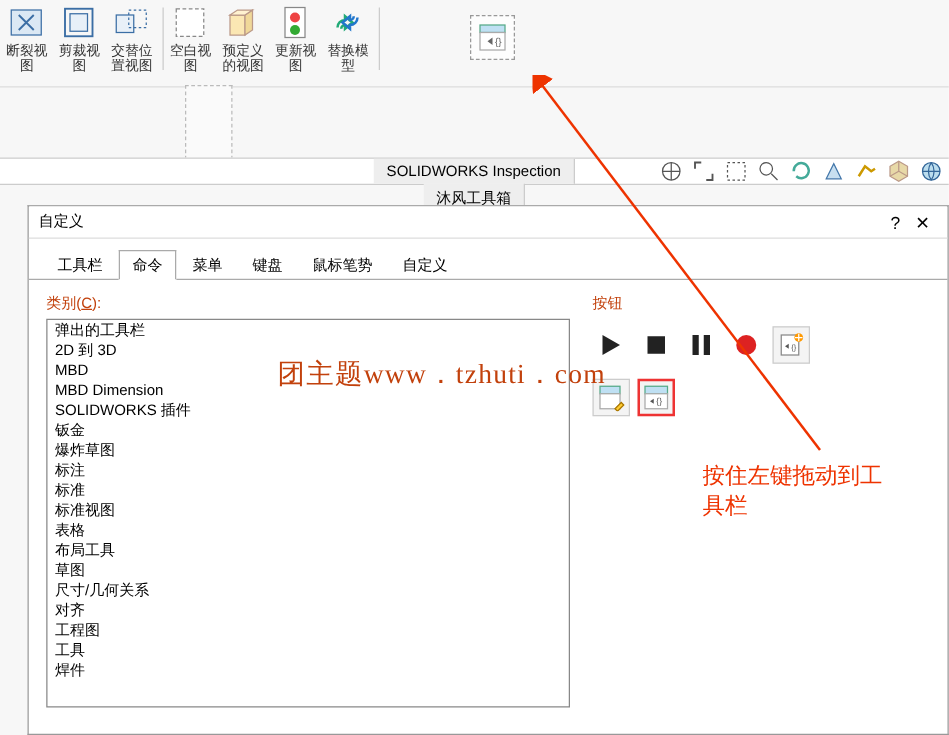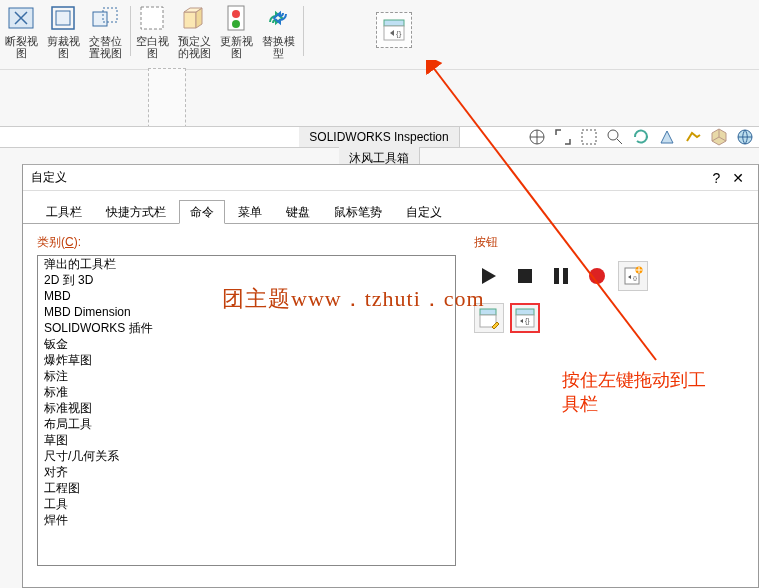--- a/index.html
+++ b/index.html
@@ -164,21 +164,20 @@
 <div class="dialog">
   <div class="dlg-title">
     <span>自定义</span>
     <span class="spacer"></span>
     <span class="help">?</span>
     <span class="close">✕</span>
   </div>
 
   <div class="dlg-tabs">
     <div class="dlg-tab">工具栏</div>
-    <div class="dlg-tab">快捷方式栏</div>
     <div class="dlg-tab active">命令</div>
     <div class="dlg-tab">菜单</div>
     <div class="dlg-tab">键盘</div>
     <div class="dlg-tab">鼠标笔势</div>
     <div class="dlg-tab">自定义</div>
   </div>
 
   <div class="dlg-body">
     <div class="col-left">
       <div class="section-label">类别(<u>C</u>):</div>
@@ -186,20 +185,21 @@
           <div class="item">弹出的工具栏</div>
           <div class="item">2D 到 3D</div>
           <div class="item">MBD</div>
           <div class="item">MBD Dimension</div>
           <div class="item">SOLIDWORKS 插件</div>
           <div class="item">钣金</div>
           <div class="item">爆炸草图</div>
           <div class="item">标注</div>
           <div class="item">标准</div>
           <div class="item">标准视图</div>
+          <div class="item">表格</div>
           <div class="item">布局工具</div>
           <div class="item">草图</div>
           <div class="item">尺寸/几何关系</div>
           <div class="item">对齐</div>
           <div class="item">工程图</div>
           <div class="item">工具</div>
           <div class="item">焊件</div>
         </div>
     </div>
     <div class="col-right">

